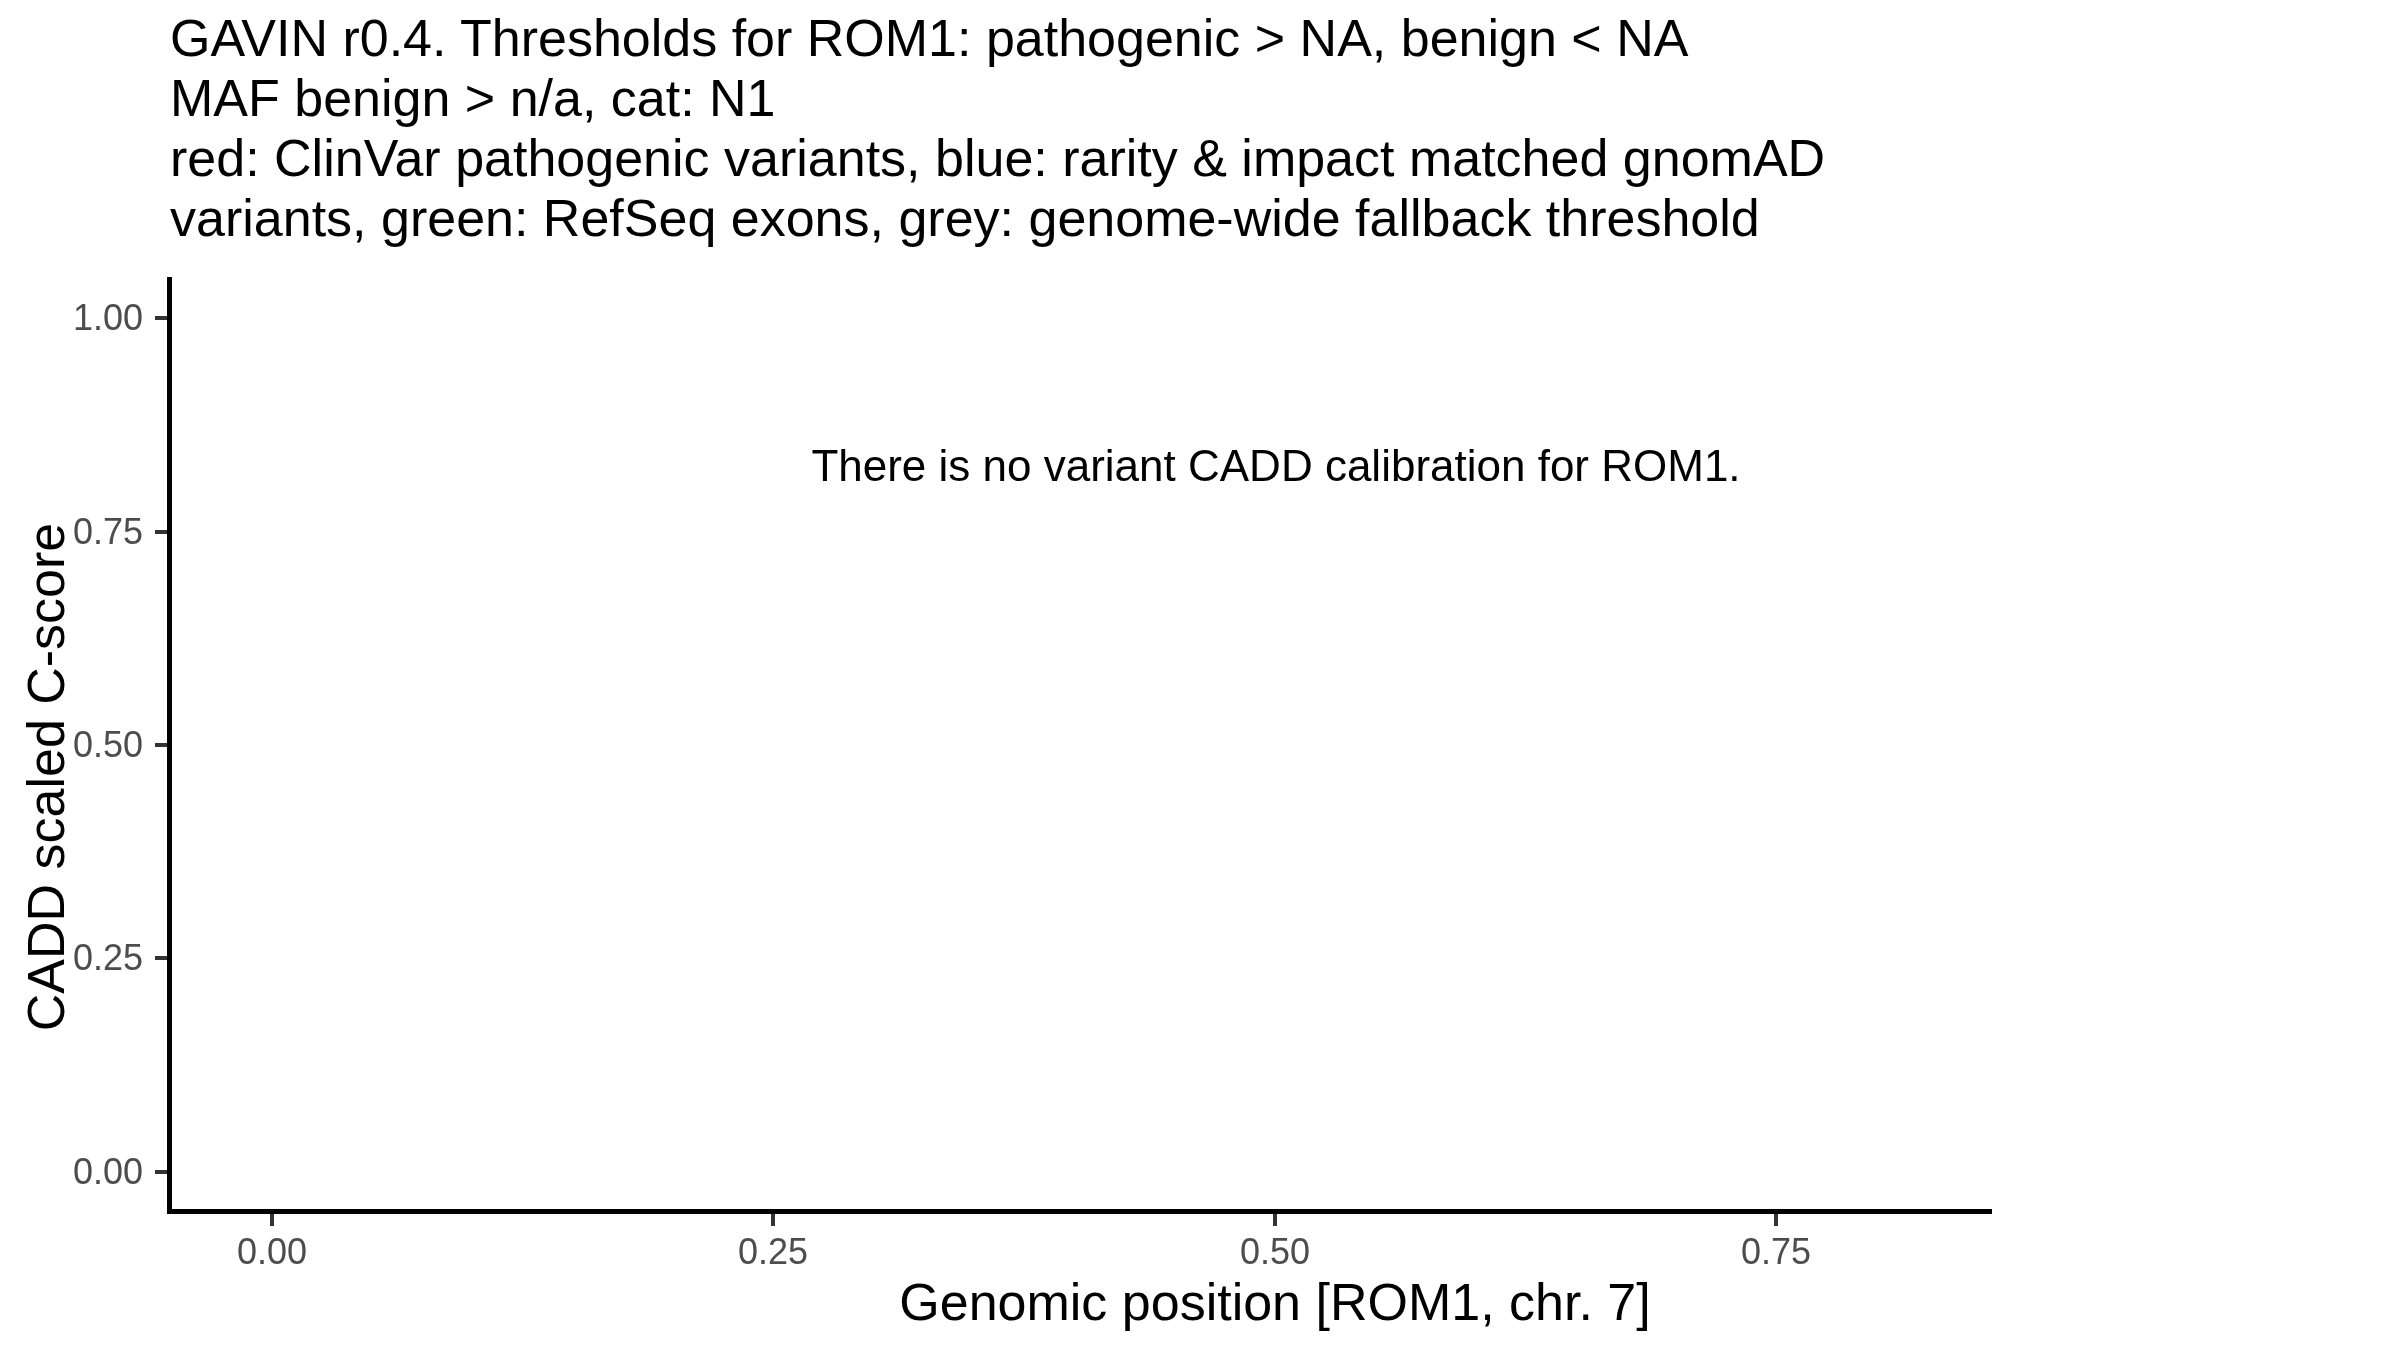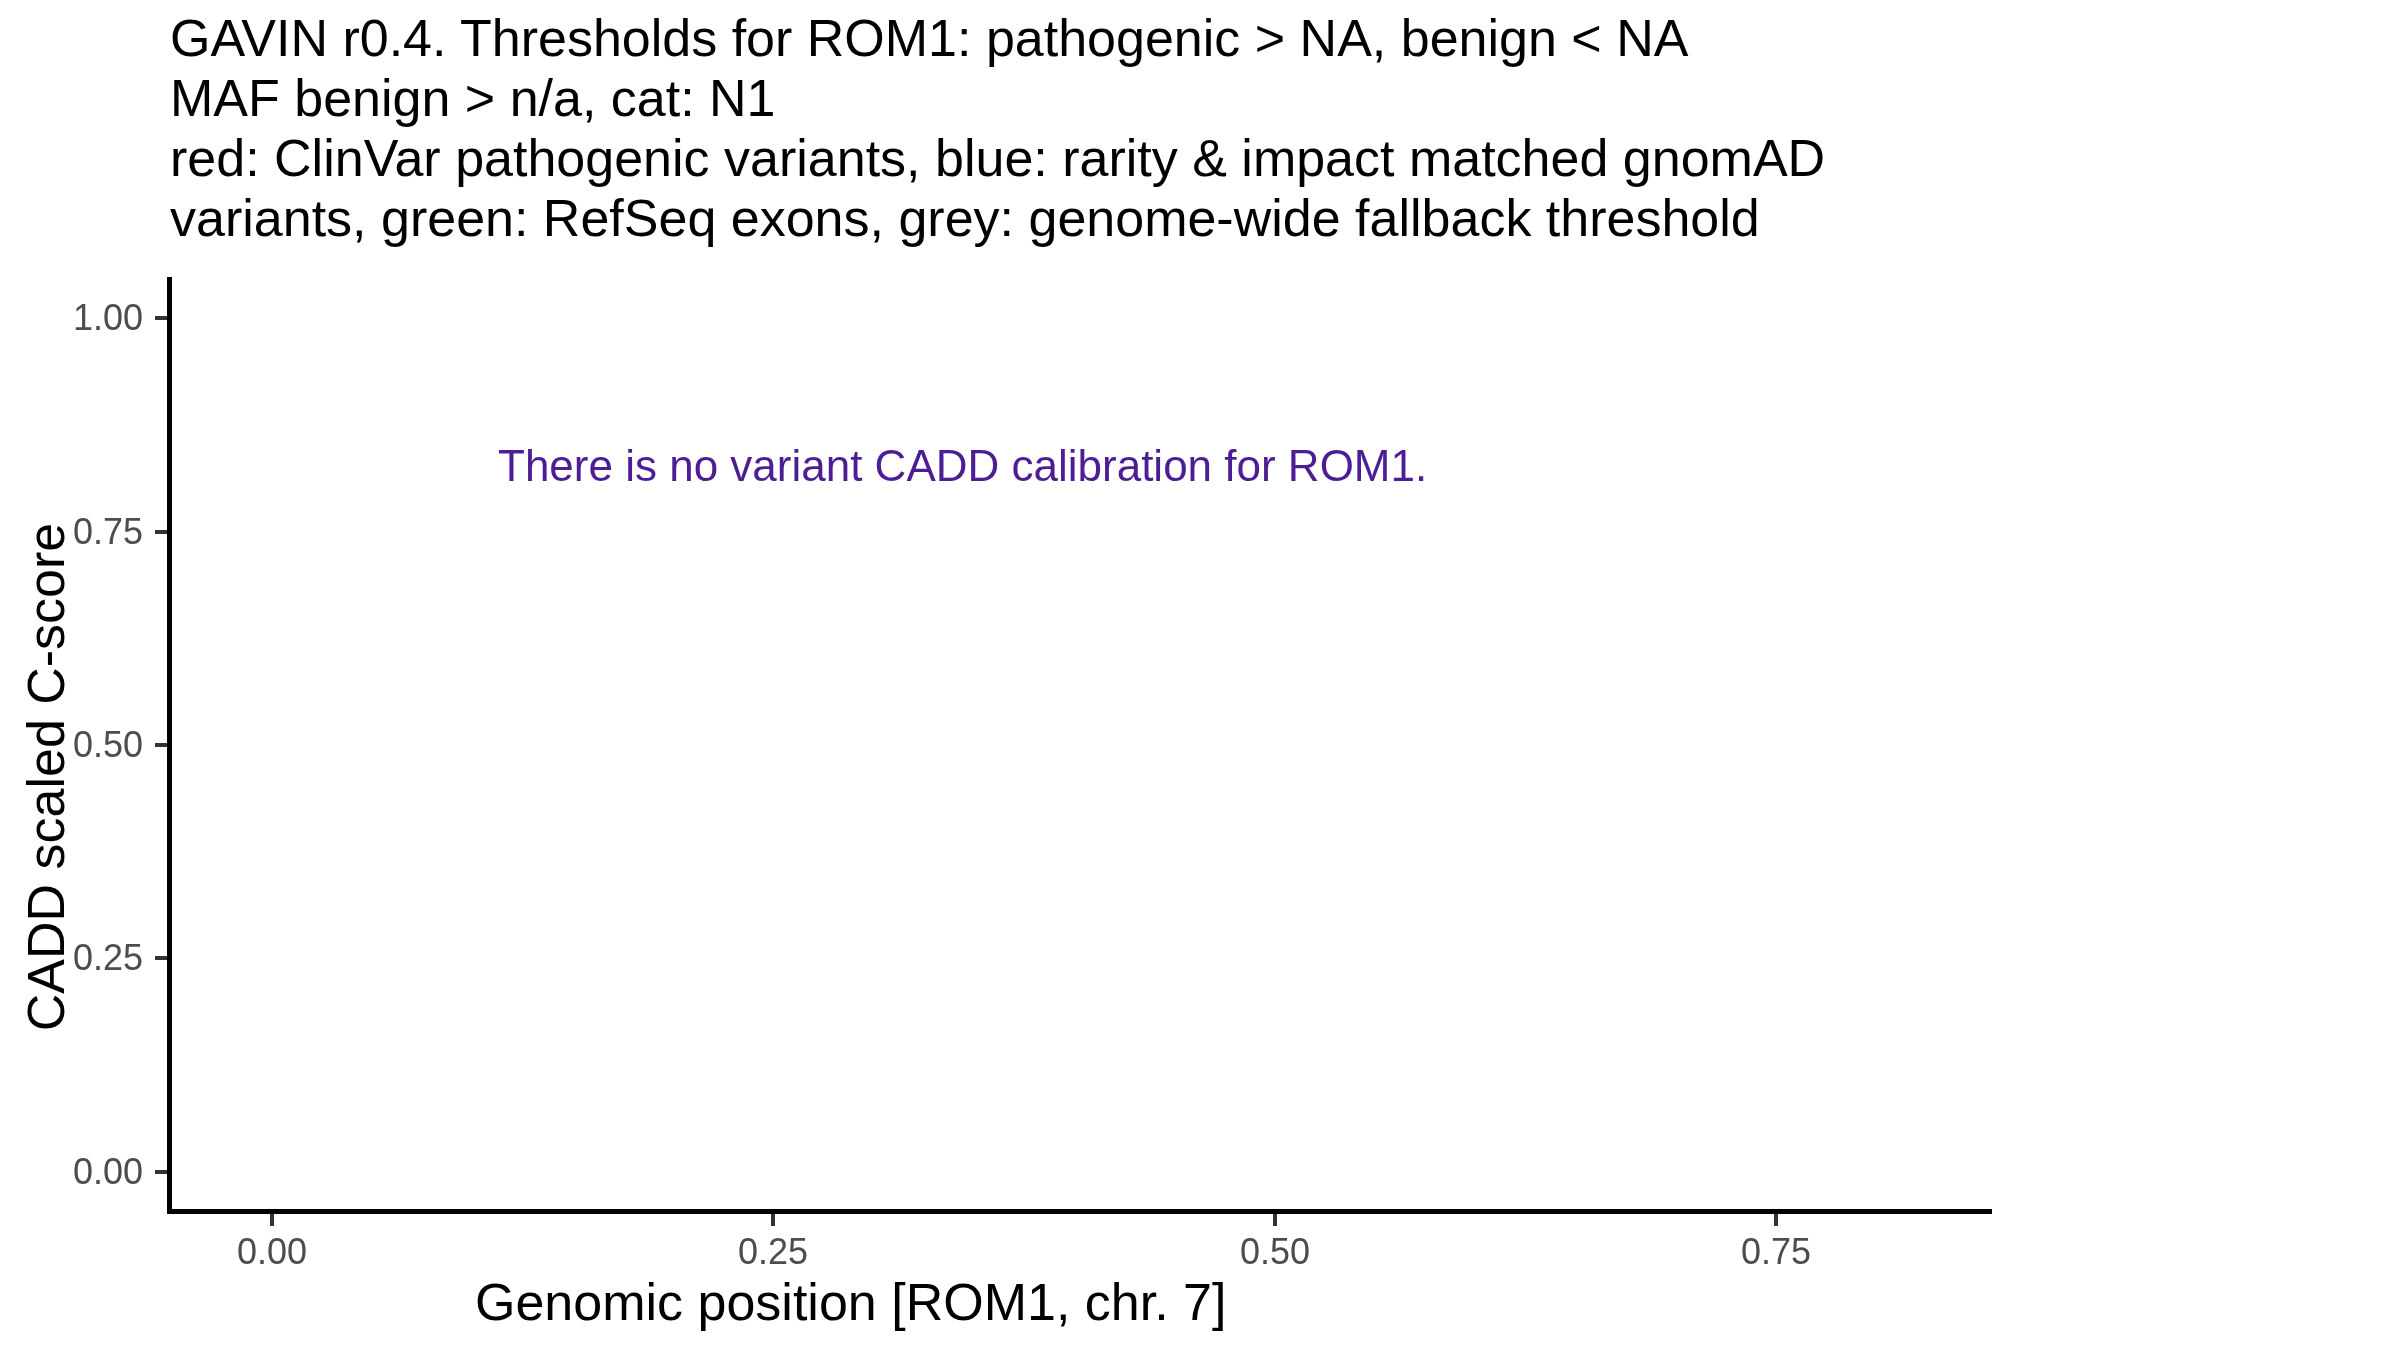--- a/index.html
+++ b/index.html
@@ -58,46 +58,47 @@
     font-size: 36px;
     line-height: 40px;
     color: #4D4D4D;
   }
   
   .x-axis-title {
     position: absolute;
     left: 475px;
     top: 1272px;
     width: 1600px;
+    text-align: center;
     font-size: 52px;
     line-height: 60px;
     color: #000000;
   }
   .y-axis-title {
     position: absolute;
     left: -454px;
     top: 747px;
     width: 1000px;
     height: 60px;
     line-height: 60px;
     text-align: center;
     font-size: 52px;
     color: #000000;
     transform: rotate(-90deg);
   }
   
   .annotation {
     position: absolute;
-    left: 498px;
+    left: 476px;
     top: 433px;
     width: 1600px;
-    text-align: left;
+    text-align: center;
     font-size: 44px;
     line-height: 66px;
-    color: #4c1d95;
+    color: #000000;
   }
 </style>
 </head>
 <body>
 
 <div class="plot-root">
 
   <div class="plot-title">
     <div>GAVIN r0.4. Thresholds for ROM1: pathogenic &gt; NA, benign &lt; NA</div>
     <div>MAF benign &gt; n/a, cat: N1</div>

